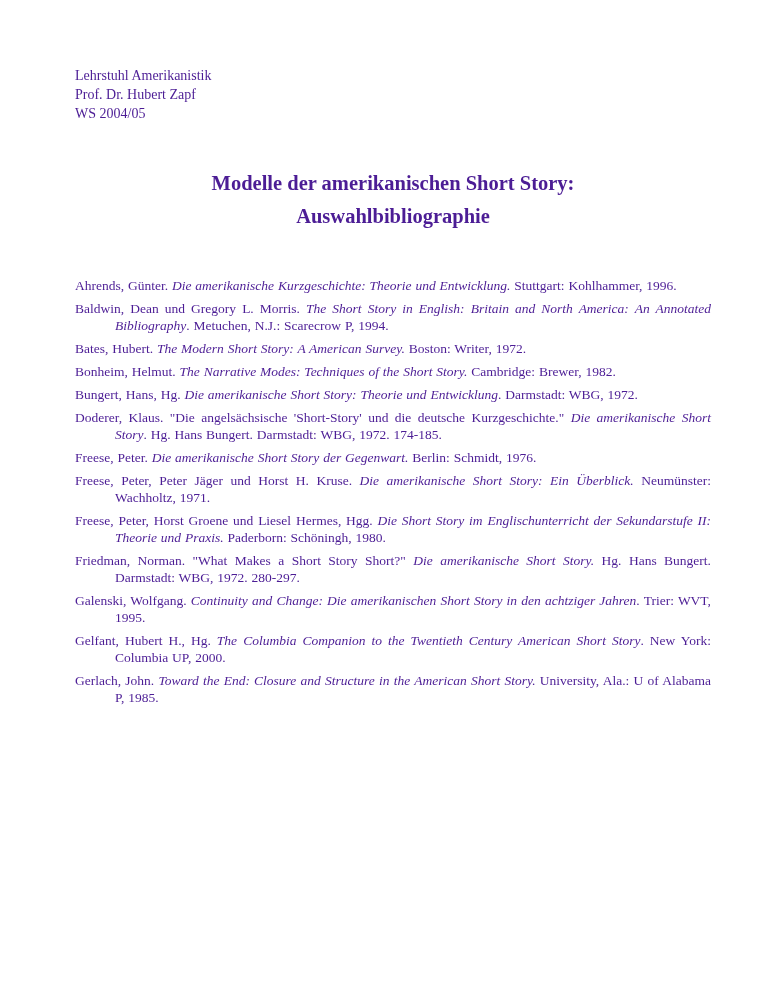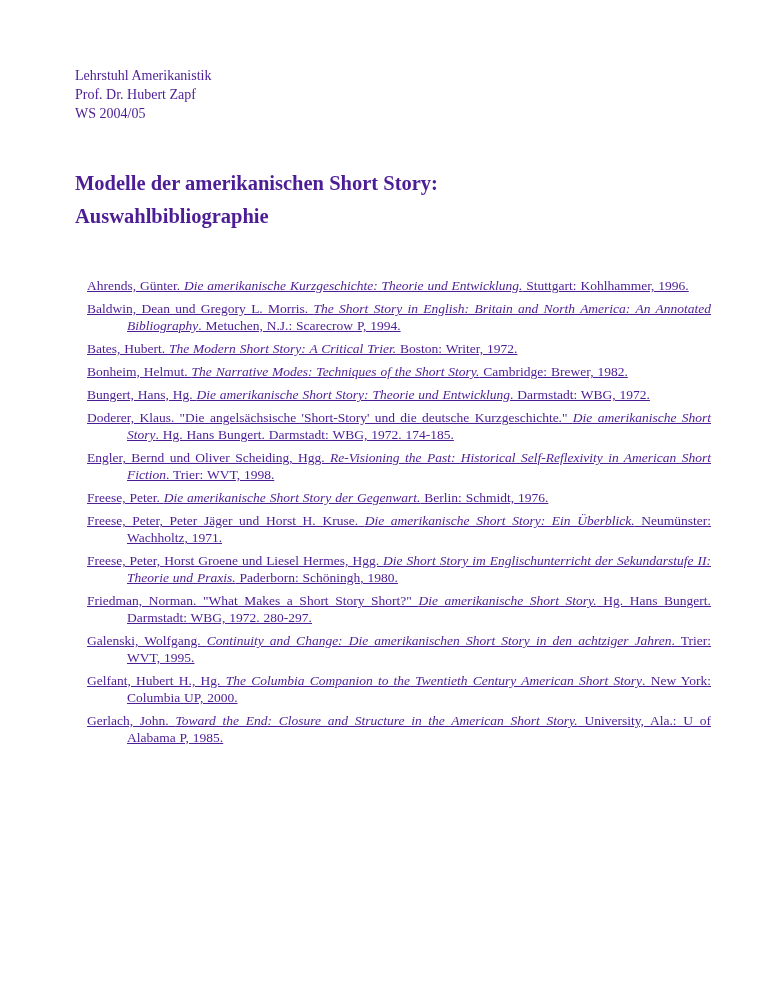--- a/index.html
+++ b/index.html
@@ -22,38 +22,38 @@
     left: 75px;
     top: 66px;
     width: 636px;
   }
   .doc-header {
     font-size: 14px;
     line-height: 19px;
   }
   .doc-title {
     margin: 44px 0 0 0;
+    text-align: center;
     font-weight: bold;
     font-size: 20.5px;
     line-height: 33px;
   }
   .bibliography {
     margin-top: 44px;
   }
   .entry {
     font-size: 13.5px;
     line-height: 17px;
-    margin: 0 0 6px 12px;
+    margin: 0 0 6px 0;
     text-align: justify;
     text-align-last: left;
     padding-left: 40px;
     text-indent: -40px;
     hyphens: manual;
     word-spacing: 0.5px;
-    text-decoration: underline;
   }
   .entry i {
     font-style: italic;
   }
 </style>
 </head>
 <body>
 
 <div class="page">
   <div class="content">
@@ -65,25 +65,24 @@
     </div>
 
     <h1 class="doc-title">
       <span>Modelle der amerikanischen Short Story:</span><br>
       <span>Auswahlbibliographie</span>
     </h1>
 
     <div class="bibliography">
         <p class="entry"><span>Ahrends, Günter. </span><i>Die amerikanische Kurzgeschichte: Theorie und Entwicklung.</i><span> Stuttgart: Kohl­hammer, 1996.</span></p>
         <p class="entry"><span>Baldwin, Dean und Gregory L. Morris. </span><i>The Short Story in English: Britain and North America: An Annotated Bibliography</i><span>. Metuchen, N.J.: Scarecrow P, 1994.</span></p>
-        <p class="entry"><span>Bates, Hubert. </span><i>The Modern Short Story: A Critical Trier.</i><span> Boston: Writer, 1972.</span></p>
+        <p class="entry"><span>Bates, Hubert. </span><i>The Modern Short Story: A American Survey.</i><span> Boston: Writer, 1972.</span></p>
         <p class="entry"><span>Bonheim, Helmut. </span><i>The Narrative Modes: Techniques of the Short Story.</i><span> Cambridge: Brewer, 1982.</span></p>
         <p class="entry"><span>Bungert, Hans, Hg. </span><i>Die amerikanische Short Story: Theorie und Entwicklung</i><span>. Darmstadt: WBG, 1972.</span></p>
         <p class="entry"><span>Doderer, Klaus. "Die angelsächsische 'Short-Story' und die deutsche Kurzgeschichte." </span><i>Die amerikanische Short Story</i><span>. Hg. Hans Bungert. Darmstadt: WBG, 1972. 174-185.</span></p>
-        <p class="entry"><span>Engler, Bernd und Oliver Scheiding, Hgg. </span><i>Re-Visioning the Past: Historical Self-Reflexivity in American Short Fiction</i><span>. Trier: WVT, 1998.</span></p>
         <p class="entry"><span>Freese, Peter. </span><i>Die amerikanische Short Story der Gegenwart.</i><span> Berlin: Schmidt, 1976.</span></p>
         <p class="entry"><span>Freese, Peter, Peter Jäger und Horst H. Kruse. </span><i>Die amerikanische Short Story: Ein Überblick.</i><span> Neumünster: Wachholtz, 1971.</span></p>
         <p class="entry"><span>Freese, Peter, Horst Groene und Liesel Hermes, Hgg. </span><i>Die Short Story im Englischunterricht der Sekundarstufe II: Theorie und Praxis.</i><span> Paderborn: Schöningh, 1980.</span></p>
         <p class="entry"><span>Friedman, Norman. "What Makes a Short Story Short?" </span><i>Die amerikanische Short Story.</i><span> Hg. Hans Bungert. Darmstadt: WBG, 1972. 280-297.</span></p>
         <p class="entry"><span>Galenski, Wolfgang. </span><i>Continuity and Change: Die amerikanischen Short Story in den achtziger Jahren</i><span>. Trier: WVT, 1995.</span></p>
         <p class="entry"><span>Gelfant, Hubert H., Hg. </span><i>The Columbia Companion to the Twentieth Century American Short Story</i><span>. New York: Columbia UP, 2000.</span></p>
         <p class="entry"><span>Gerlach, John. </span><i>Toward the End: Closure and Structure in the American Short Story.</i><span> University, Ala.: U of Alabama P, 1985.</span></p>
       </div>
 
   </div>

